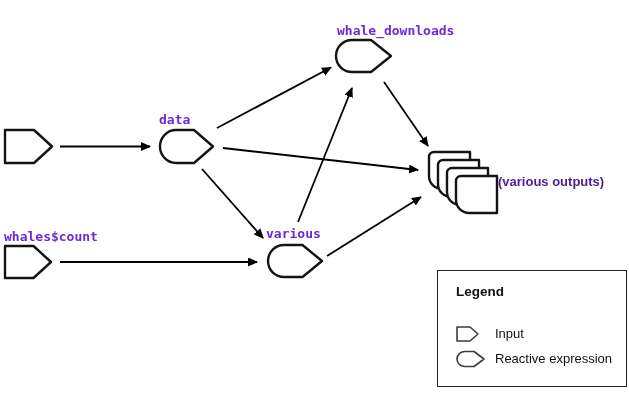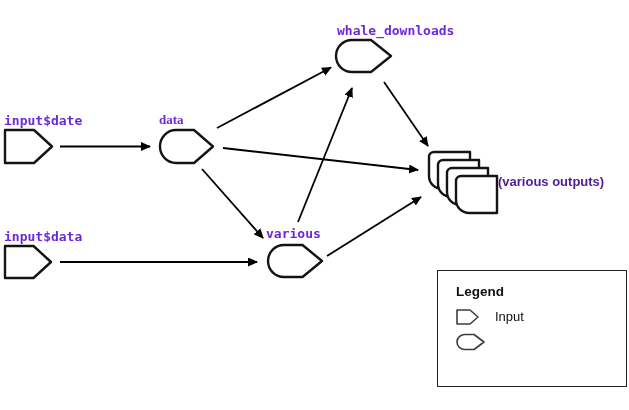--- a/index.html
+++ b/index.html
@@ -14,21 +14,21 @@
   }
   .caption-label {
     position:absolute; white-space:nowrap; color:#4c1d95;
     font:700 13px "Liberation Sans", sans-serif;
   }
   .legend {
     position:absolute; left:437px; top:270px; width:190px; height:117px;
     border:1.5px solid #222222; background:#ffffff; box-sizing:border-box;
     padding:13px 0 0 18px;
   }
-  .legend-title { font:700 13.5px "Liberation Sans", sans-serif; color:#111; margin-bottom:5px; }
+  .legend-title { font:700 13.5px "Liberation Sans", sans-serif; color:#111; margin-bottom:22px; }
   .legend-row { display:flex; align-items:center; gap:9px; height:25px; }
   .legend-row svg { flex:0 0 auto; }
   .legend-item-label { font:400 13px "Liberation Sans", sans-serif; color:#111; }
   .shape { fill:#ffffff; stroke:#141414; stroke-width:2.4; stroke-linejoin:round; }
   .edge  { stroke:#000000; stroke-width:1.8; fill:none; }
   .licon { fill:#ffffff; stroke:#3d3d3d; stroke-width:1.6; stroke-linejoin:round; }
 </style>
 </head>
 <body>
 
@@ -60,38 +60,38 @@
       <path class="shape" d="M352,40 L371,40 L391,56 L371,72 L352,72 A16,16 0 0 1 352,40 Z"></path>
       <g>
         <path class="shape" d="M434,152 H470 V189 H442 A13,13 0 0 1 429,176 V157 A5,5 0 0 1 434,152 Z"></path>
         <path class="shape" d="M443,160 H479 V197 H451 A13,13 0 0 1 438,184 V165 A5,5 0 0 1 443,160 Z"></path>
         <path class="shape" d="M452,168 H488 V205 H460 A13,13 0 0 1 447,192 V173 A5,5 0 0 1 452,168 Z"></path>
         <path class="shape" d="M461,176 H497 V213 H469 A13,13 0 0 1 456,200 V181 A5,5 0 0 1 461,176 Z"></path>
       </g>
     </g>
   </svg>
 
-  <div class="mono-label" style="left:4px; top:113px;">input$date</div>
-  <div class="mono-label" style="left:159px; top:112px;font-family:Liberation Serif, serif;">data</div>
-  <div class="mono-label" style="left:4px; top:229px;">input$data</div>
+  <div class="mono-label" style="left:159px; top:112px;">data</div>
+  <div class="mono-label" style="left:4px; top:229px;">whales$count</div>
   <div class="mono-label" style="left:266px; top:226px;">various</div>
   <div class="mono-label" style="left:337px; top:23px;">whale_downloads</div>
   <div class="caption-label" style="left:498px; top:174px;">(various outputs)</div>
 
   <div class="legend">
     <div class="legend-title">Legend</div>
 
     <div class="legend-row">
       <svg width="30" height="18" viewBox="0 0 30 18">
         <path class="licon" d="M1,2 L14,2 L22,9 L14,16 L1,16 Z"></path>
       </svg>
       <span class="legend-item-label">Input</span>
     </div>
 
     <div class="legend-row">
       <svg width="30" height="18" viewBox="0 0 30 18">
         <path class="licon" d="M9,1.5 L18,1.5 L28,9 L18,16.5 L9,16.5 A8,7.5 0 0 1 9,1.5 Z"></path>
       </svg>
+      <span class="legend-item-label">Reactive expression</span>
     </div>
 
   </div>
 
 </div>
 
 </body></html>

